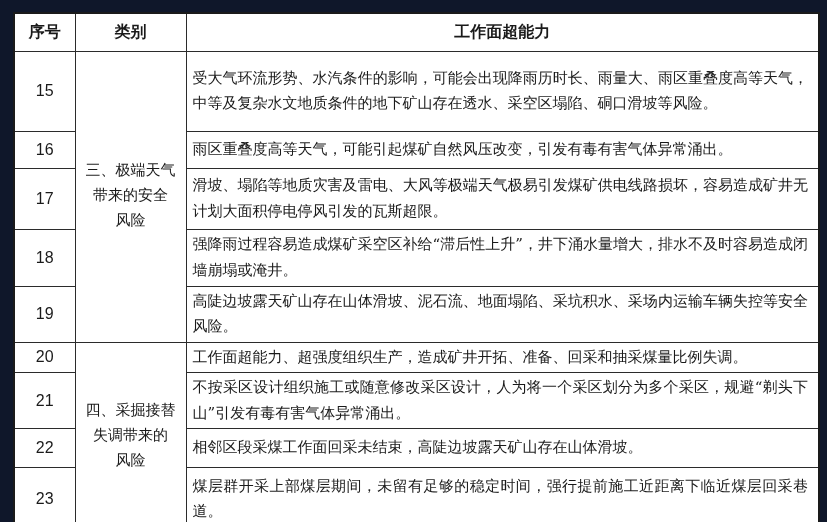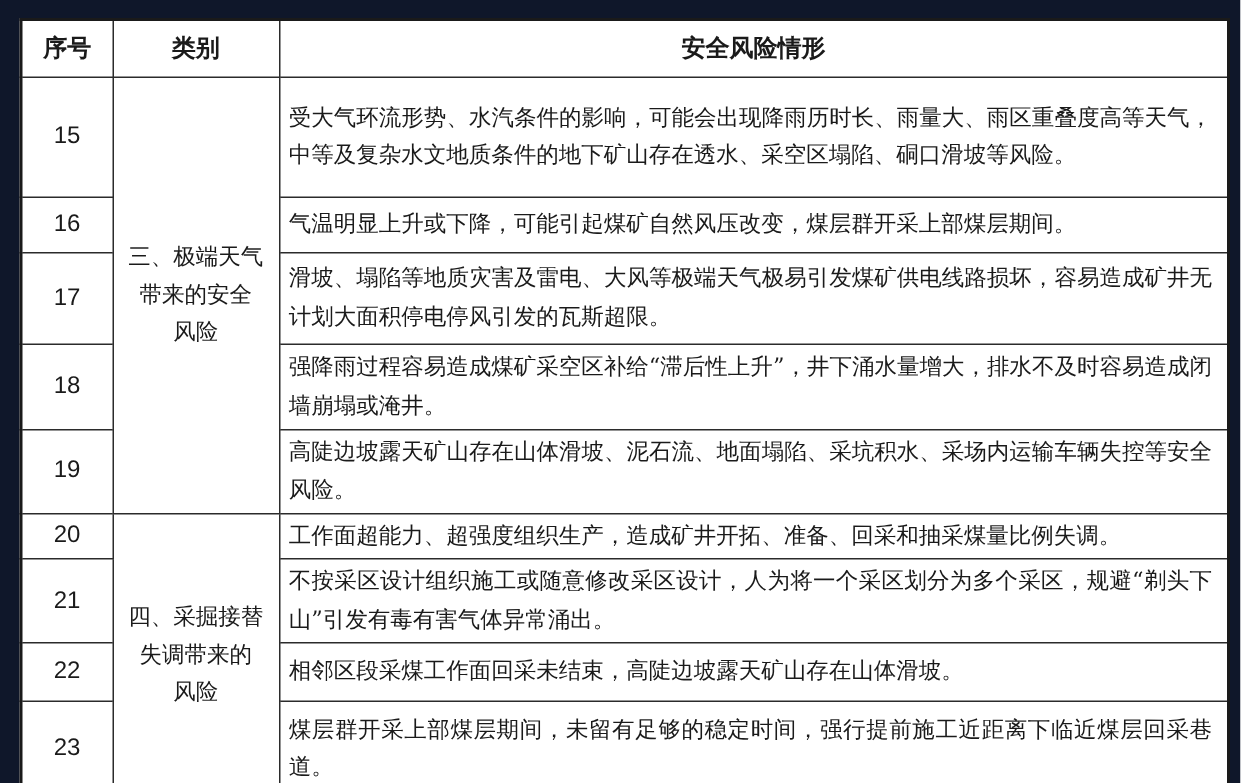--- a/index.html
+++ b/index.html
@@ -40,21 +40,21 @@
     text-align: center;
     padding: 2px 4px;
   }
   td.no {
     font-family: Liberation Sans, sans-serif;
     font-size: 16px;
     text-align: center;
     padding: 2px 4px;
   }
   td.cat {
-    font-family: Liberation Sans, sans-serif;
+    font-family: Liberation Mono, monospace;
     font-size: 15px;
     line-height: 25px;
     text-align: center;
     white-space: pre-line;
     padding: 12px 4px;
   }
   td.txt {
     font-family: "DejaVu Serif", "Liberation Serif", serif;
     font-size: 15px;
     line-height: 25.5px;
@@ -80,34 +80,34 @@
   <table class="risk-table">
     <colgroup>
       <col class="c-no">
       <col class="c-cat">
       <col class="c-txt">
     </colgroup>
     <thead>
       <tr class="hdr">
         <th>序号</th>
         <th>类别</th>
-        <th>安全风险情形</th>
+        <th>工作面超能力</th>
       </tr>
     </thead>
     <tbody>
       <tr class="r15">
         <td class="no">15</td>
         <td class="cat" rowspan="5">三、极端天气
 带来的安全
 风险</td>
         <td class="txt">受大气环流形势、水汽条件的影响，可能会出现降雨历时长、雨量大、雨区重叠度高等天气，中等及复杂水文地质条件的地下矿山存在透水、采空区塌陷、硐口滑坡等风险。</td>
       </tr>
       <tr class="r16">
         <td class="no">16</td>
-        <td class="txt">气温明显上升或下降，可能引起煤矿自然风压改变，煤层群开采上部煤层期间。</td>
+        <td class="txt">雨区重叠度高等天气，可能引起煤矿自然风压改变，引发有毒有害气体异常涌出。</td>
       </tr>
       <tr class="r17">
         <td class="no">17</td>
         <td class="txt">滑坡、塌陷等地质灾害及雷电、大风等极端天气极易引发煤矿供电线路损坏，容易造成矿井无计划大面积停电停风引发的瓦斯超限。</td>
       </tr>
       <tr class="r18">
         <td class="no">18</td>
         <td class="txt">强降雨过程容易造成煤矿采空区补给“滞后性上升”，井下涌水量增大，排水不及时容易造成闭墙崩塌或淹井。</td>
       </tr>
       <tr class="r19">

